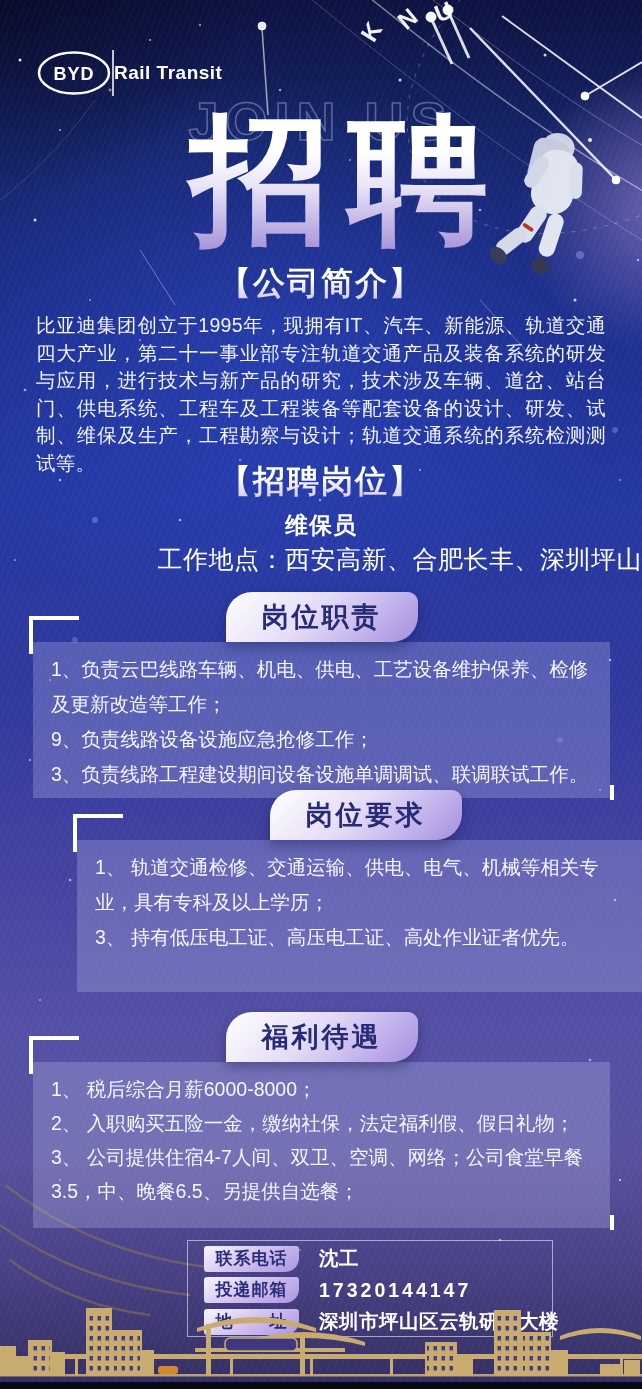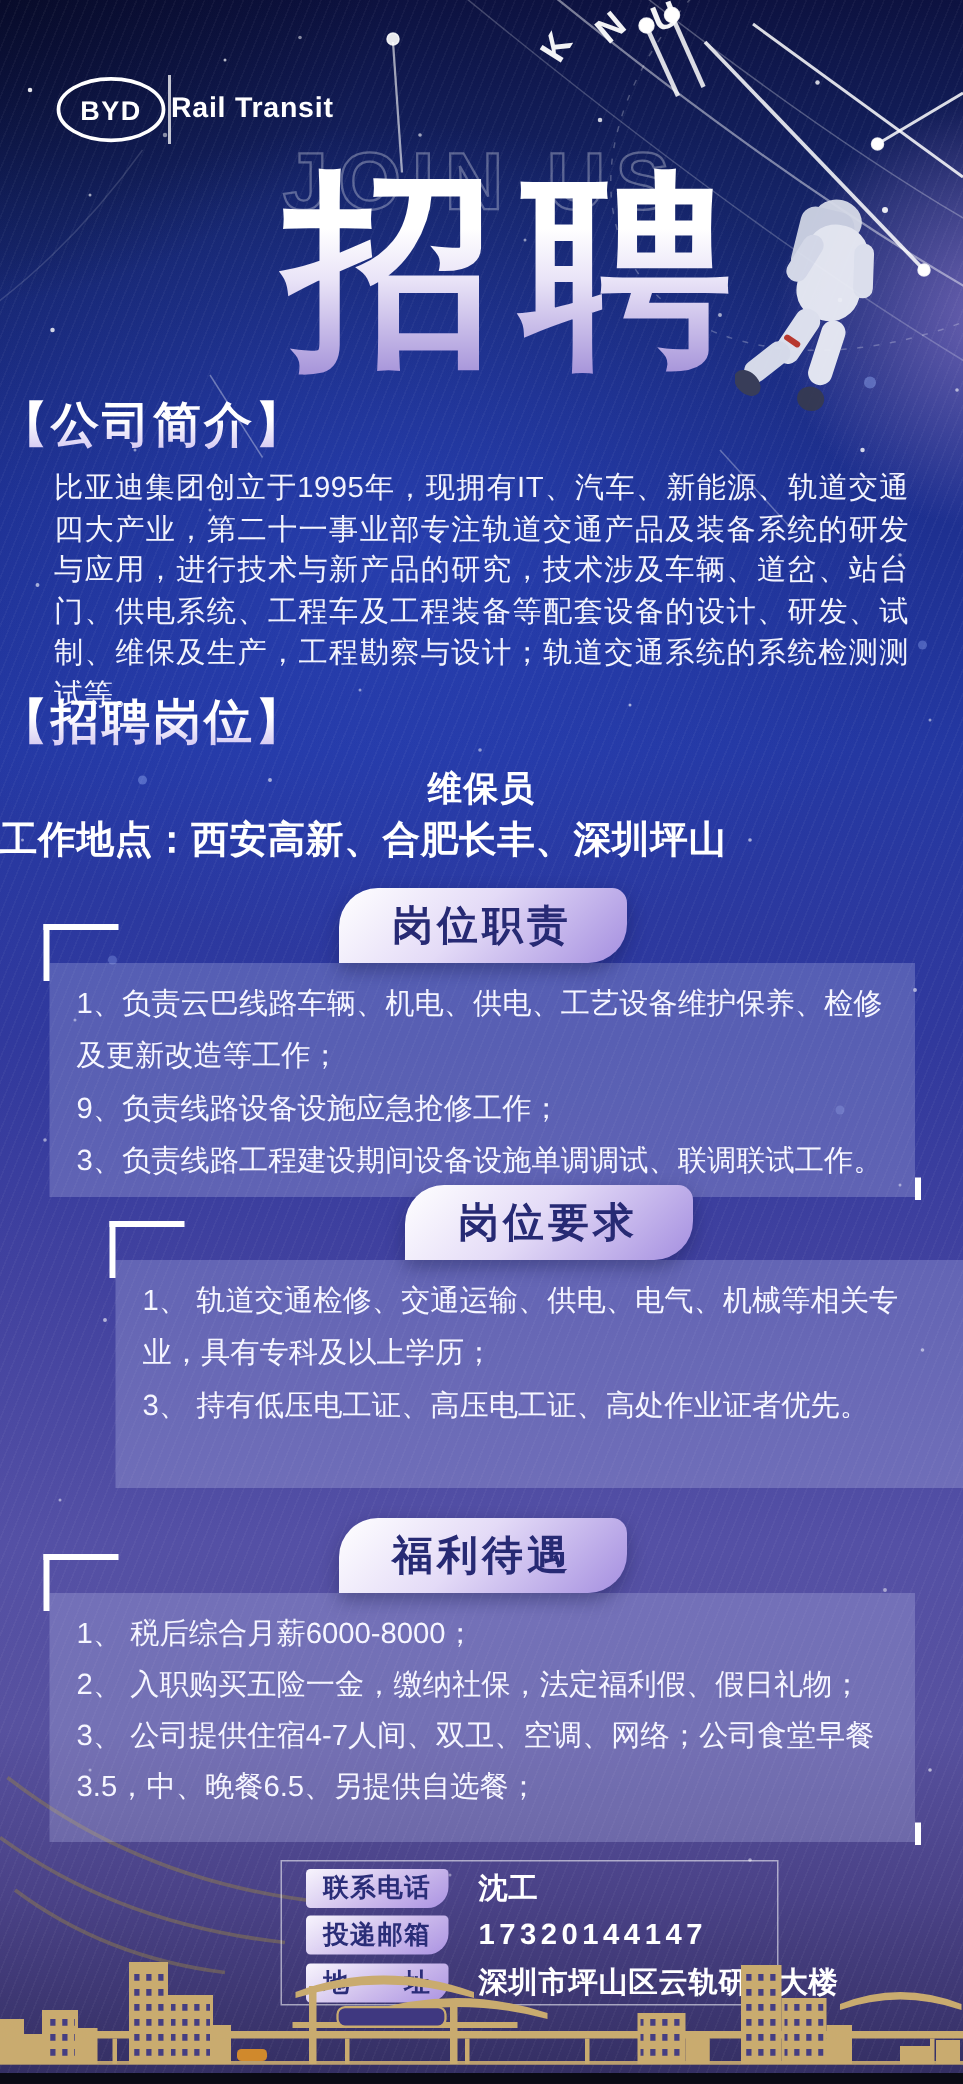--- a/index.html
+++ b/index.html
@@ -33,32 +33,32 @@
   }
   .hero-title{
     position:absolute;top:104px;left:0;width:100%;text-align:center;
     font-size:140px;line-height:1.08;font-weight:900;letter-spacing:18px;text-indent:18px;
     background:linear-gradient(180deg,#ffffff 32%,#e9e3f7 55%,#a795da 96%);
     -webkit-background-clip:text;background-clip:text;color:transparent;padding-left:18px;
   }
   .arc-letter{position:absolute;color:rgba(255,255,255,.95);font-weight:800;font-size:24px;}
 
   .bracket-heading{
-    position:absolute;left:0;width:100%;
+    position:absolute;left:0;width:100%;text-align:center;
     font-size:32px;font-weight:800;letter-spacing:2px;
     background:linear-gradient(180deg,#ffffff 40%,#c7b8ee 100%);
     -webkit-background-clip:text;background-clip:text;color:transparent;
   }
   .company-body{
     position:absolute;top:312px;left:36px;width:570px;
     color:#f2f3fc;font-size:19.5px;line-height:27.5px;font-weight:500;
     text-align:justify;letter-spacing:.3px;
   }
   .job-title{position:absolute;top:510px;left:0;width:100%;text-align:center;color:#fff;font-size:23px;font-weight:800;letter-spacing:1px;}
-  .job-locations{position:absolute;top:543px;left:0;width:100%;text-align:left;color:#fff;font-size:25px;font-weight:700;letter-spacing:.5px;}
+  .job-locations{position:absolute;top:543px;left:0;width:100%;text-align:right;color:#fff;font-size:25px;font-weight:400;letter-spacing:.5px;}
 
   
   .section{position:absolute;left:33px;width:577px;}
   .section-tab{
     position:relative;z-index:3;margin:0 auto;width:fit-content;
     padding:7px 36px;font-size:27px;font-weight:800;letter-spacing:3px;color:#272a74;
     background:linear-gradient(135deg,#ffffff 0%,#e4dbf7 45%,#a58fe0 100%);
     border-radius:26px 10px 26px 0;
     box-shadow:0 5px 12px rgba(15,18,60,.35);
   }
@@ -69,21 +69,21 @@
   }
   .panel::before{content:"";position:absolute;top:-26px;left:-4px;width:46px;height:34px;border-top:4px solid #fff;border-left:4px solid #fff;}
   .panel::after{content:"";position:absolute;bottom:-2px;right:-4px;width:4px;height:15px;background:#fff;}
   .panel p{margin:0;}
   #sec1{top:592px;} #sec1 .panel{min-height:150px;}
   #sec2{top:790px;padding-left:44px;} #sec2 .panel{min-height:152px;}
   #sec3{top:1012px;} #sec3 .panel{min-height:166px;line-height:34px;}
 
   
   .contact-box{
-    position:absolute;top:1240px;left:187px;width:332px;height:97px;
+    position:absolute;top:1240px;left:187px;width:366px;height:97px;
     border:1px solid rgba(255,255,255,.55);box-sizing:border-box;z-index:4;
   }
   .contact-row{display:flex;align-items:center;margin:5px 0 0 16px;}
   .contact-row:first-child{margin-top:4px;}
   .contact-label{
     width:95px;height:26px;line-height:26px;text-align:center;flex:0 0 auto;
     font-size:17px;font-weight:800;color:#2a2d78;letter-spacing:1px;
     background:linear-gradient(150deg,#f8f5fd 0%,#cdbcec 55%,#ab93e2 100%);
     border-radius:3px 3px 14px 3px;
   }

